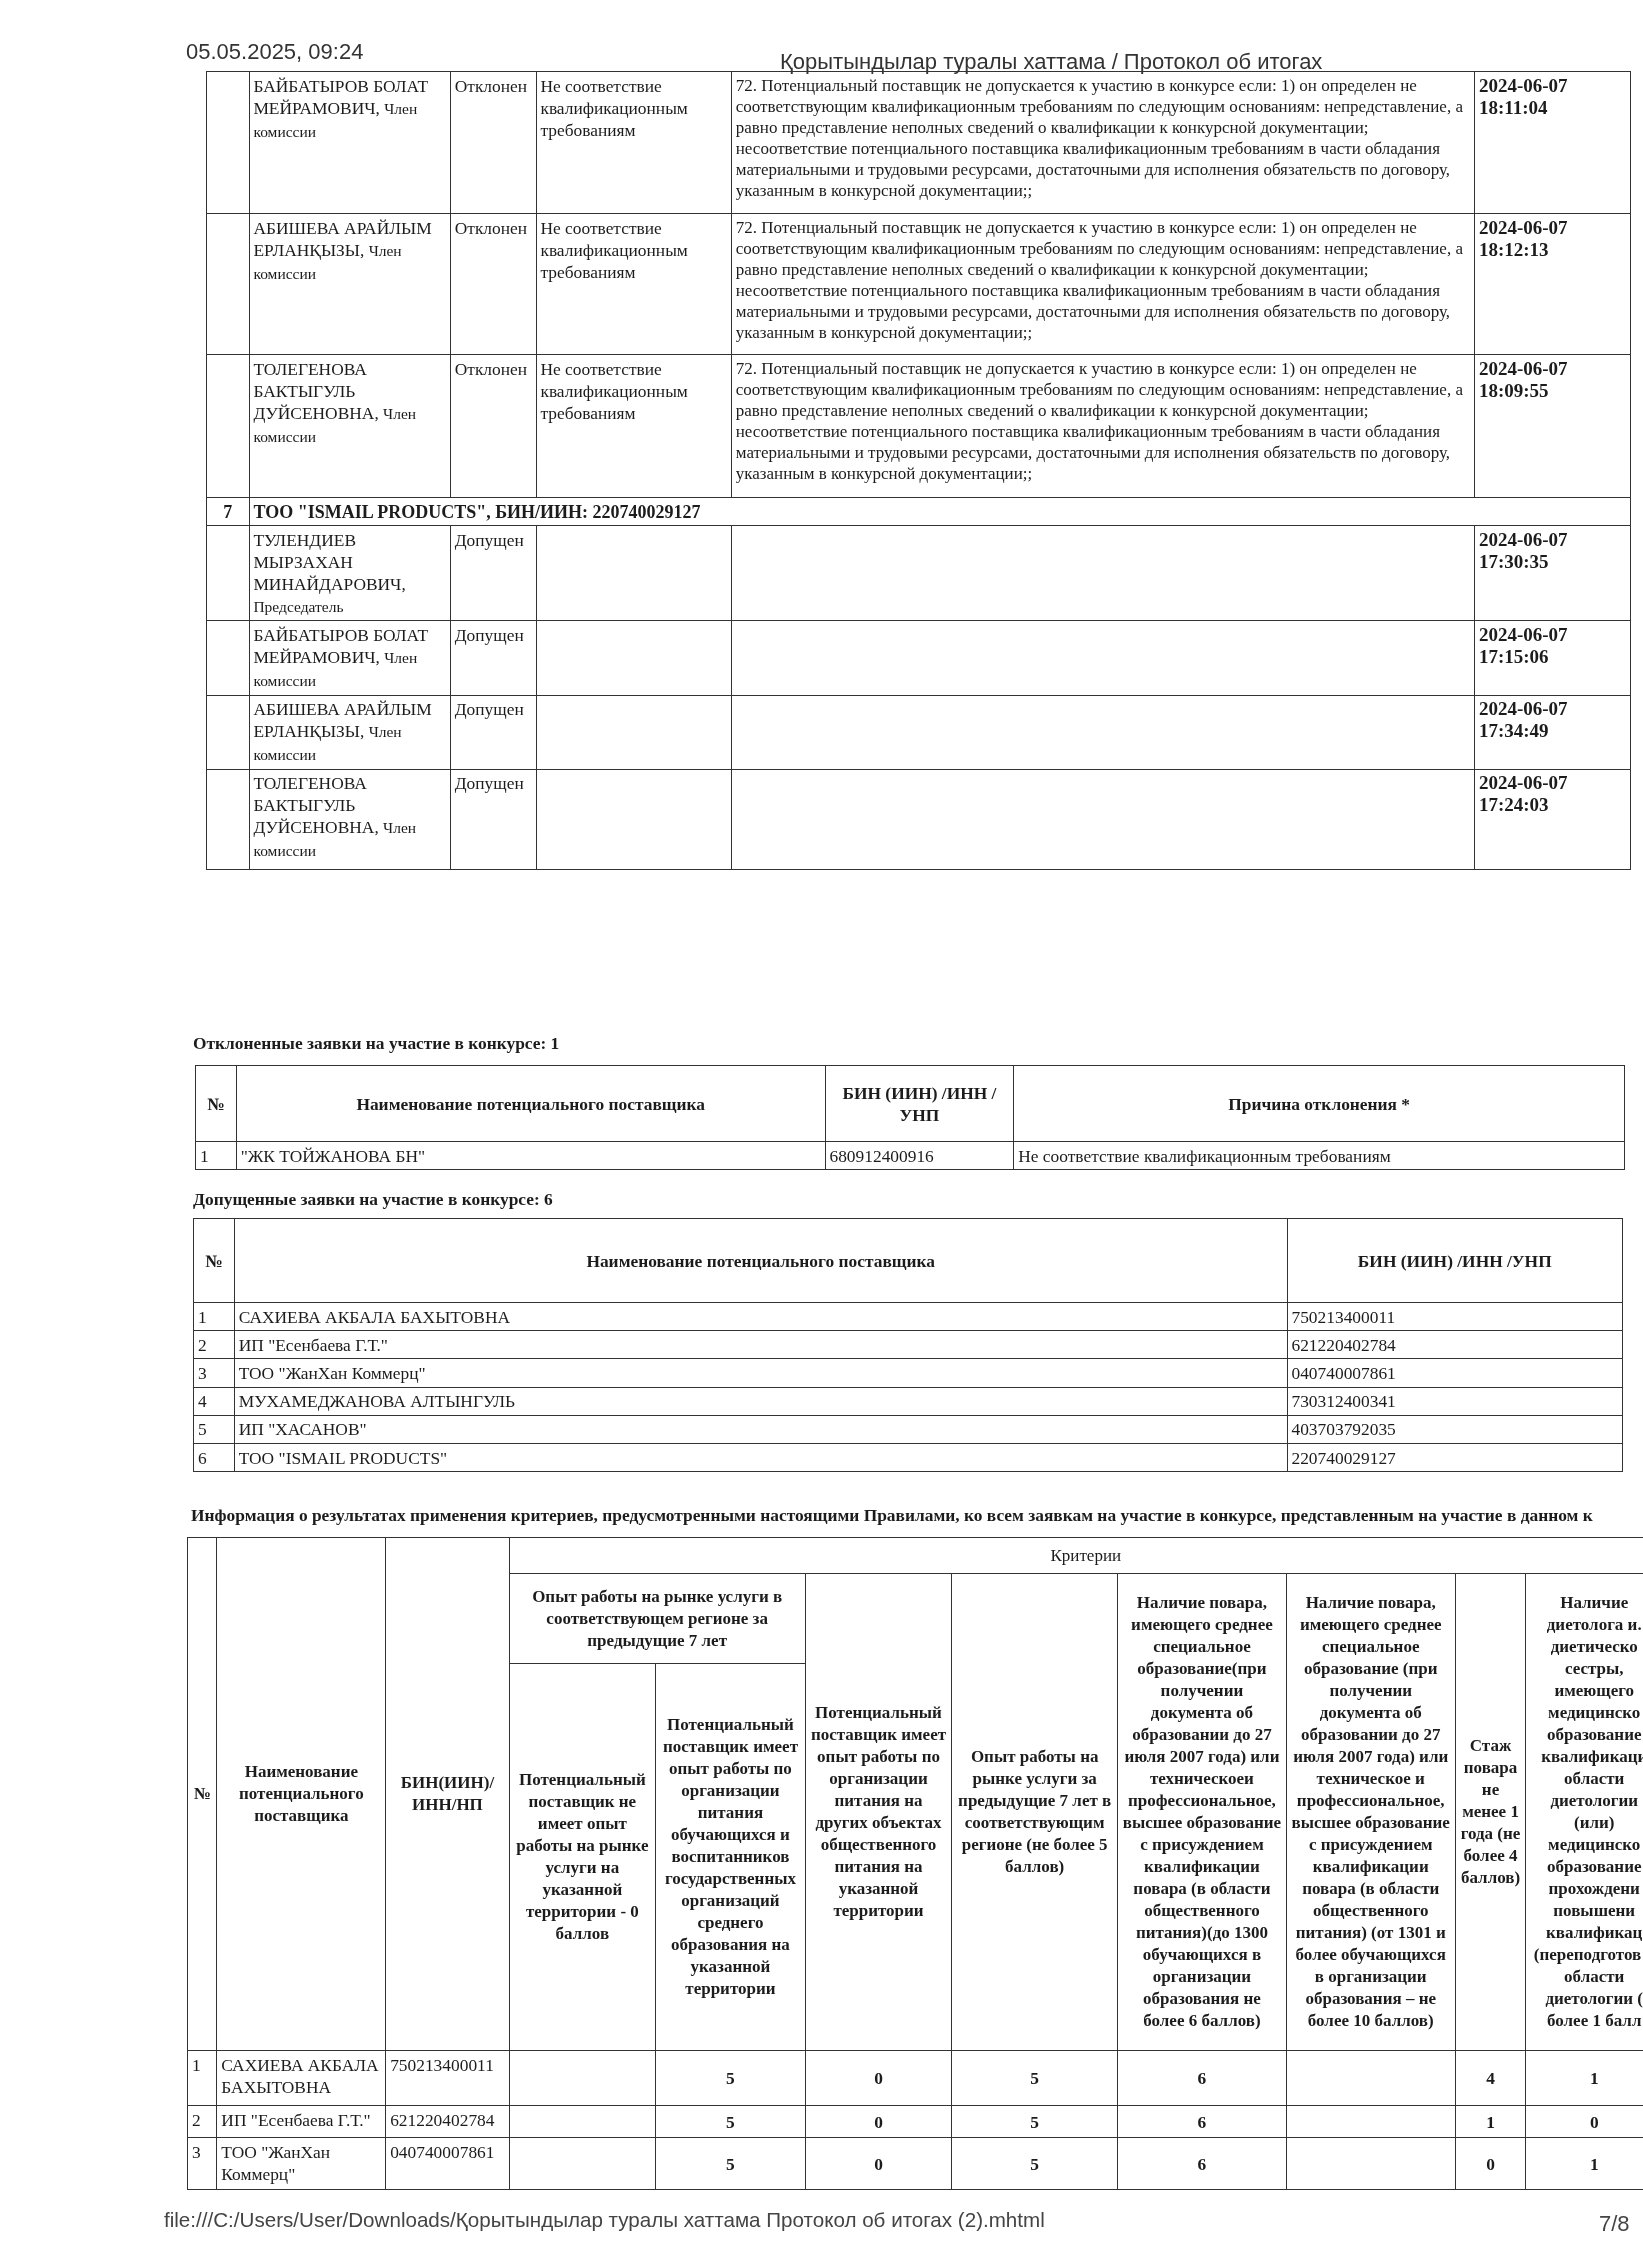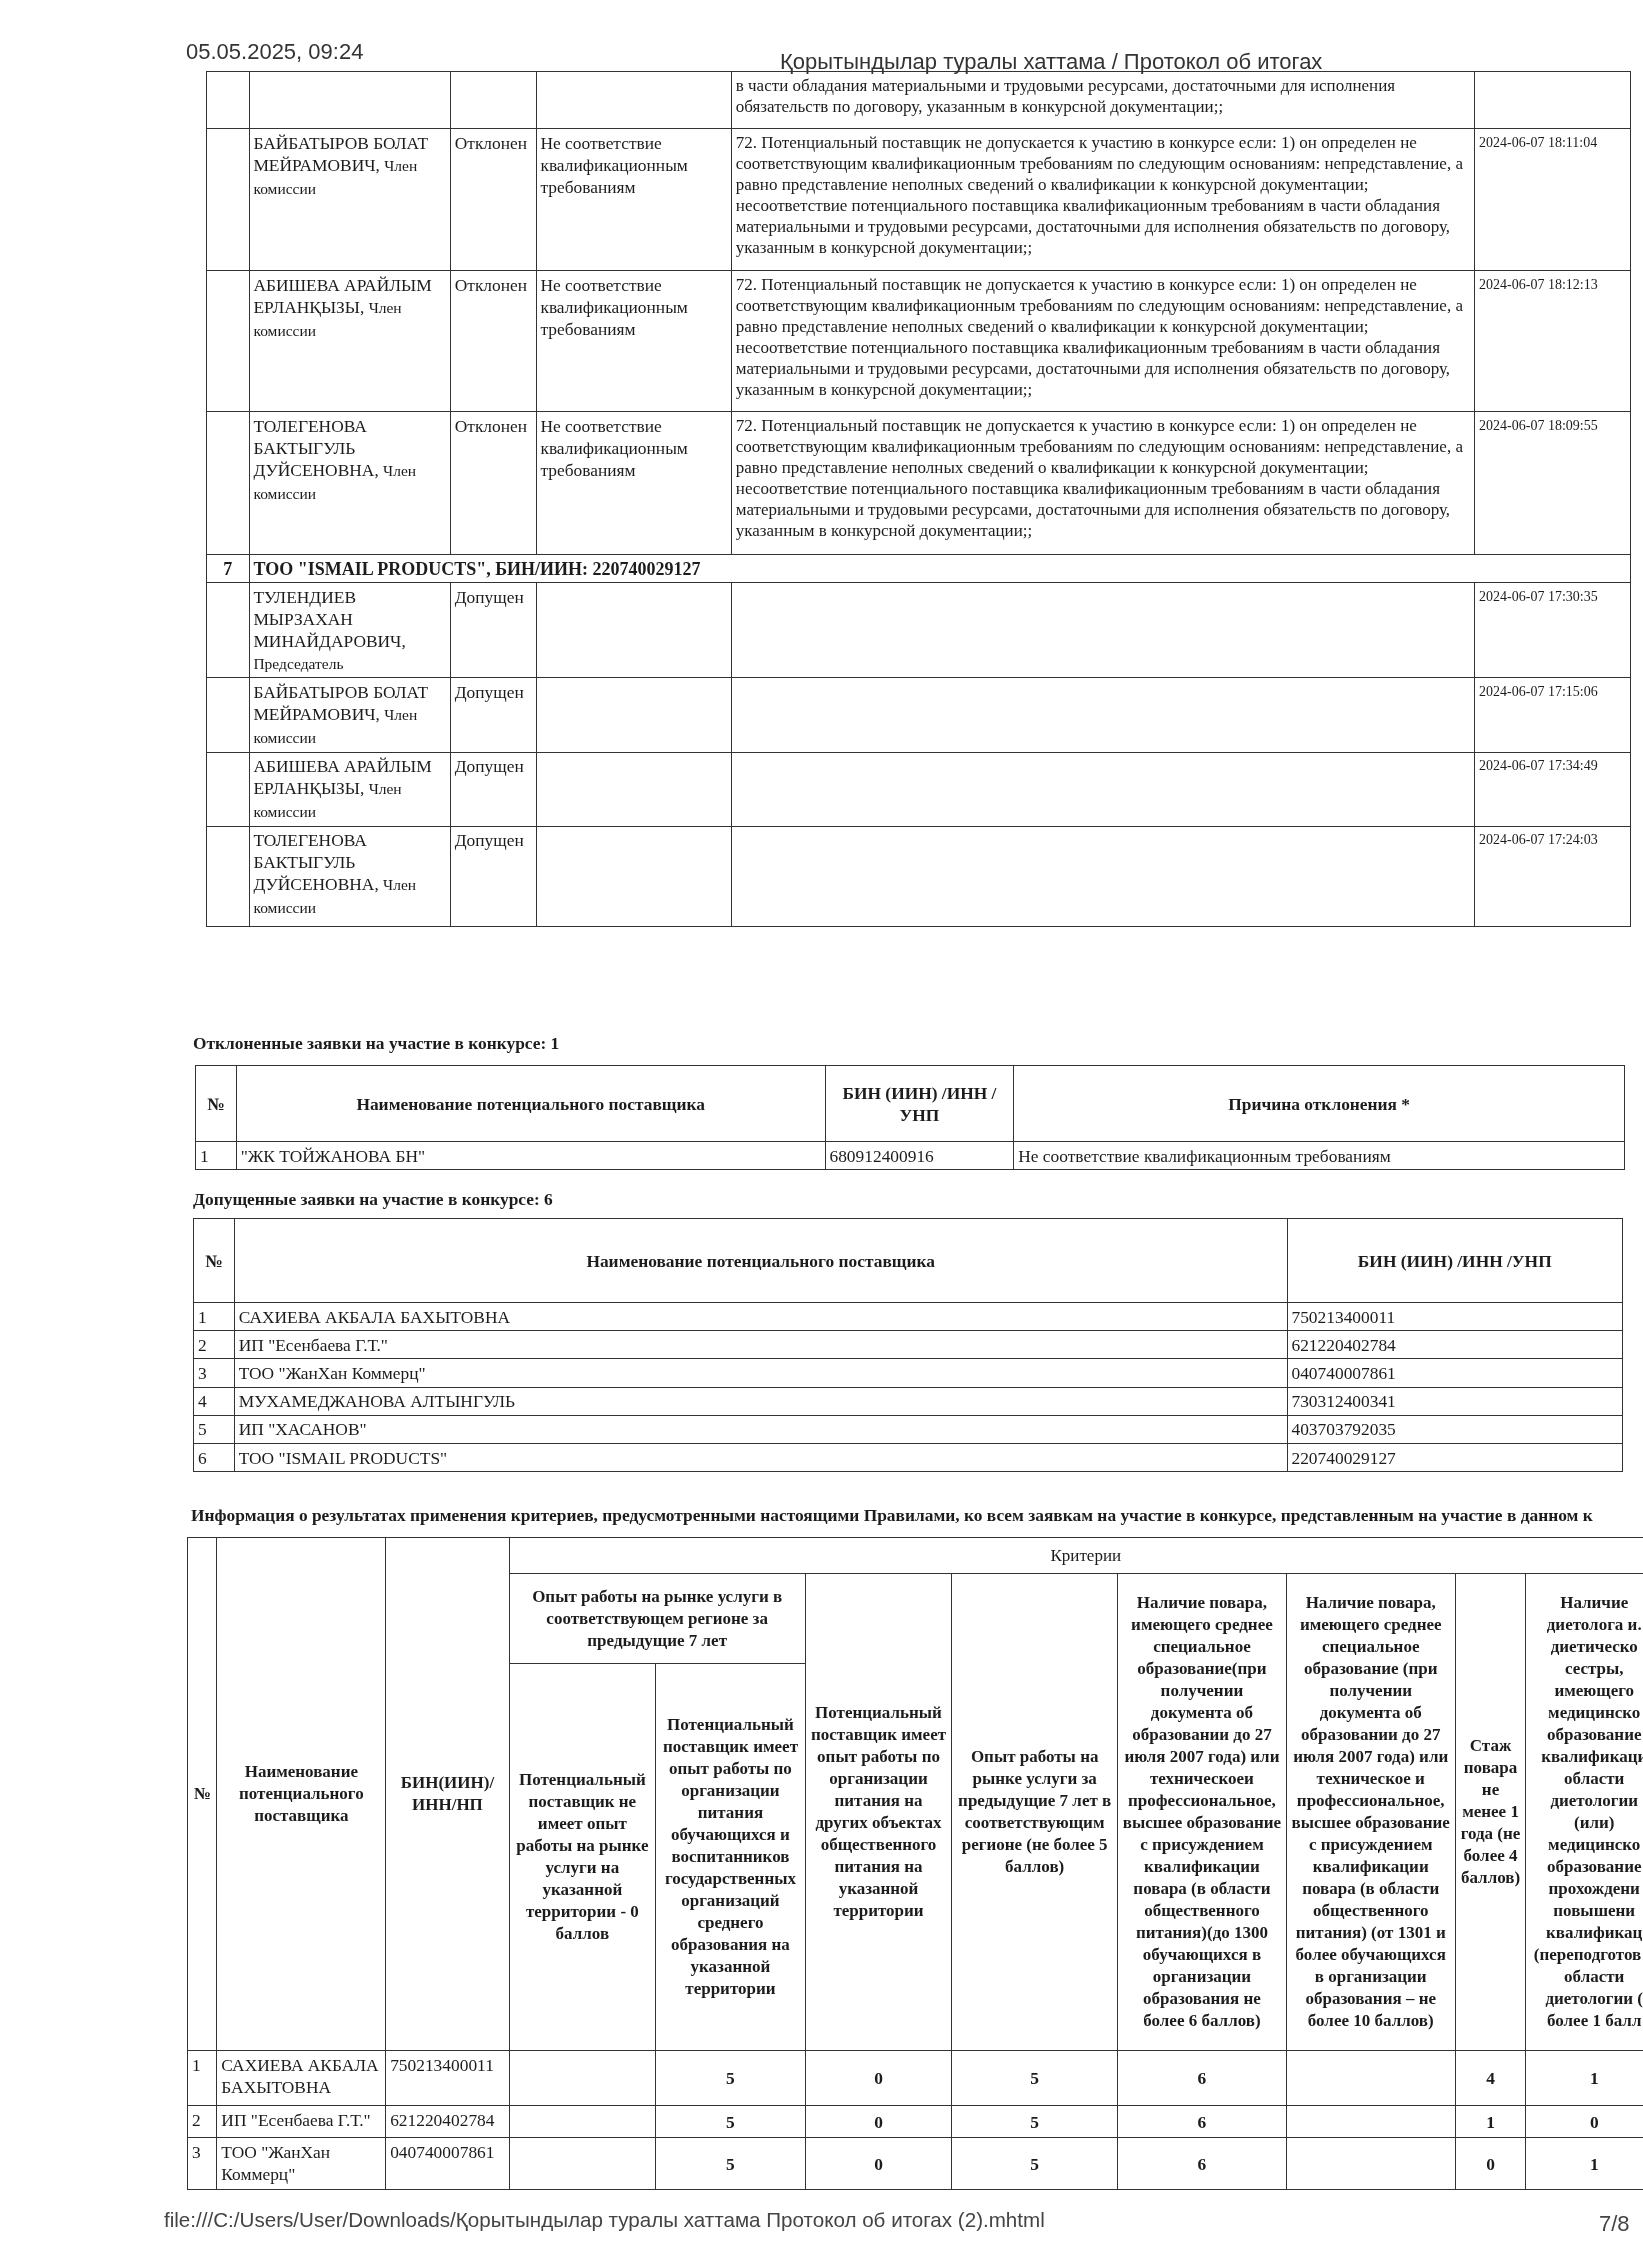--- a/index.html
+++ b/index.html
@@ -10,47 +10,39 @@
   .footer-page { position:absolute; left:1599px; top:2211px; font-family:"Liberation Sans", sans-serif; font-size:22px; color:#444; }
   table { border-collapse:collapse; position:absolute; }
   td, th { border:1.3px solid #333; vertical-align:top; padding:2.6px 3.9px; font-size:17.4px; line-height:22px; }
   .votes { left:206px; top:71px; width:1425px; }
   .votes td.num { width:34px; text-align:center; font-weight:bold; }
   .votes td.member { width:193px; text-transform:none;margin-top:48px; }
   .votes td.member .role { font-size:15.5px; }
   .votes td.status { width:77px; }
   .votes td.reason-short { width:187px; }
   .votes td.reason-long { width:741px; font-size:17px; line-height:21px; }
-  .votes td.time { width:148px; font-size:14px; }
+  .votes td.time { width:148px; font-size:19px;font-weight:bold; }
   .votes tr.company td { font-weight:bold; font-size:18px; }
   .section-title { position:absolute; left:193px; font-size:17.4px; font-weight:bold; }
   .rej { left:195px; top:1065px; width:1430px; }
   .adm { left:193px; top:1218px; width:1430px; }
   .center { text-align:center; vertical-align:middle; }
   .crit { left:187px; top:1537px; width:1476px; }
   .crit th { font-weight:bold; text-align:center; vertical-align:middle; font-size:17px; line-height:22px; padding:2.6px; }
   .crit td { font-size:17.4px; }
   .crit td.score { text-align:center; vertical-align:middle; font-weight:bold; }
 </style>
 </head>
 <body>
 
 <div class="hdr-date">05.05.2025, 09:24</div>
 <div class="hdr-title">Қорытындылар туралы хаттама / Протокол об итогах</div>
 
 <table class="votes">
   <tbody>
-      <tr style="height:57px;">
-    <td class="num"></td>
-    <td class="member"></td>
-    <td class="status"></td>
-    <td class="reason-short"></td>
-    <td class="reason-long">в части обладания материальными и трудовыми ресурсами, достаточными для исполнения обязательств по договору, указанным в конкурсной документации;;</td>
-    <td class="time"></td>
-  </tr>
   <tr style="height:142px;">
     <td class="num"></td>
     <td class="member"><span>БАЙБАТЫРОВ БОЛАТ МЕЙРАМОВИЧ,</span> <span class="role">Член комиссии</span></td>
     <td class="status">Отклонен</td>
     <td class="reason-short">Не соответствие квалификационным требованиям</td>
     <td class="reason-long">72. Потенциальный поставщик не допускается к участию в конкурсе если: 1) он определен не соответствующим квалификационным требованиям по следующим основаниям: непредставление, а равно представление неполных сведений о квалификации к конкурсной документации; несоответствие потенциального поставщика квалификационным требованиям в части обладания материальными и трудовыми ресурсами, достаточными для исполнения обязательств по договору, указанным в конкурсной документации;;</td>
     <td class="time">2024-06-07 18:11:04</td>
   </tr>
   <tr style="height:141px;">
     <td class="num"></td>

